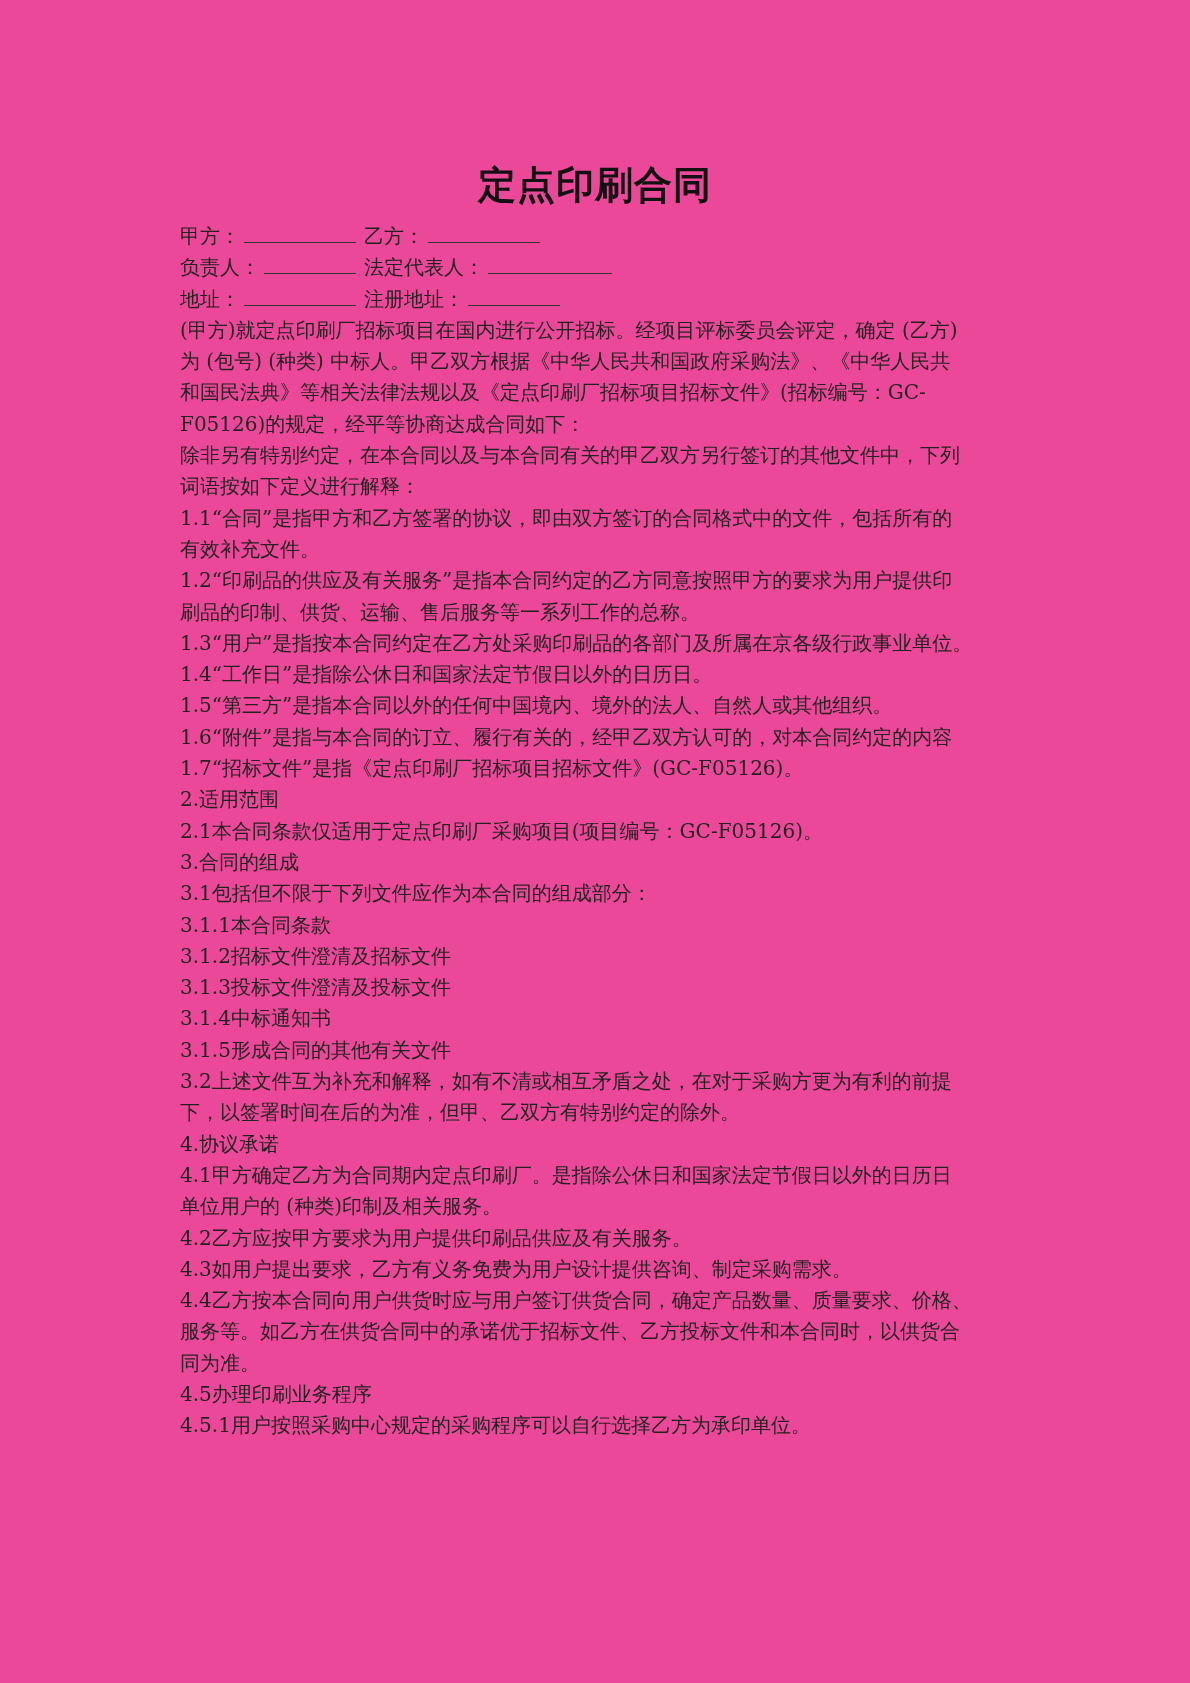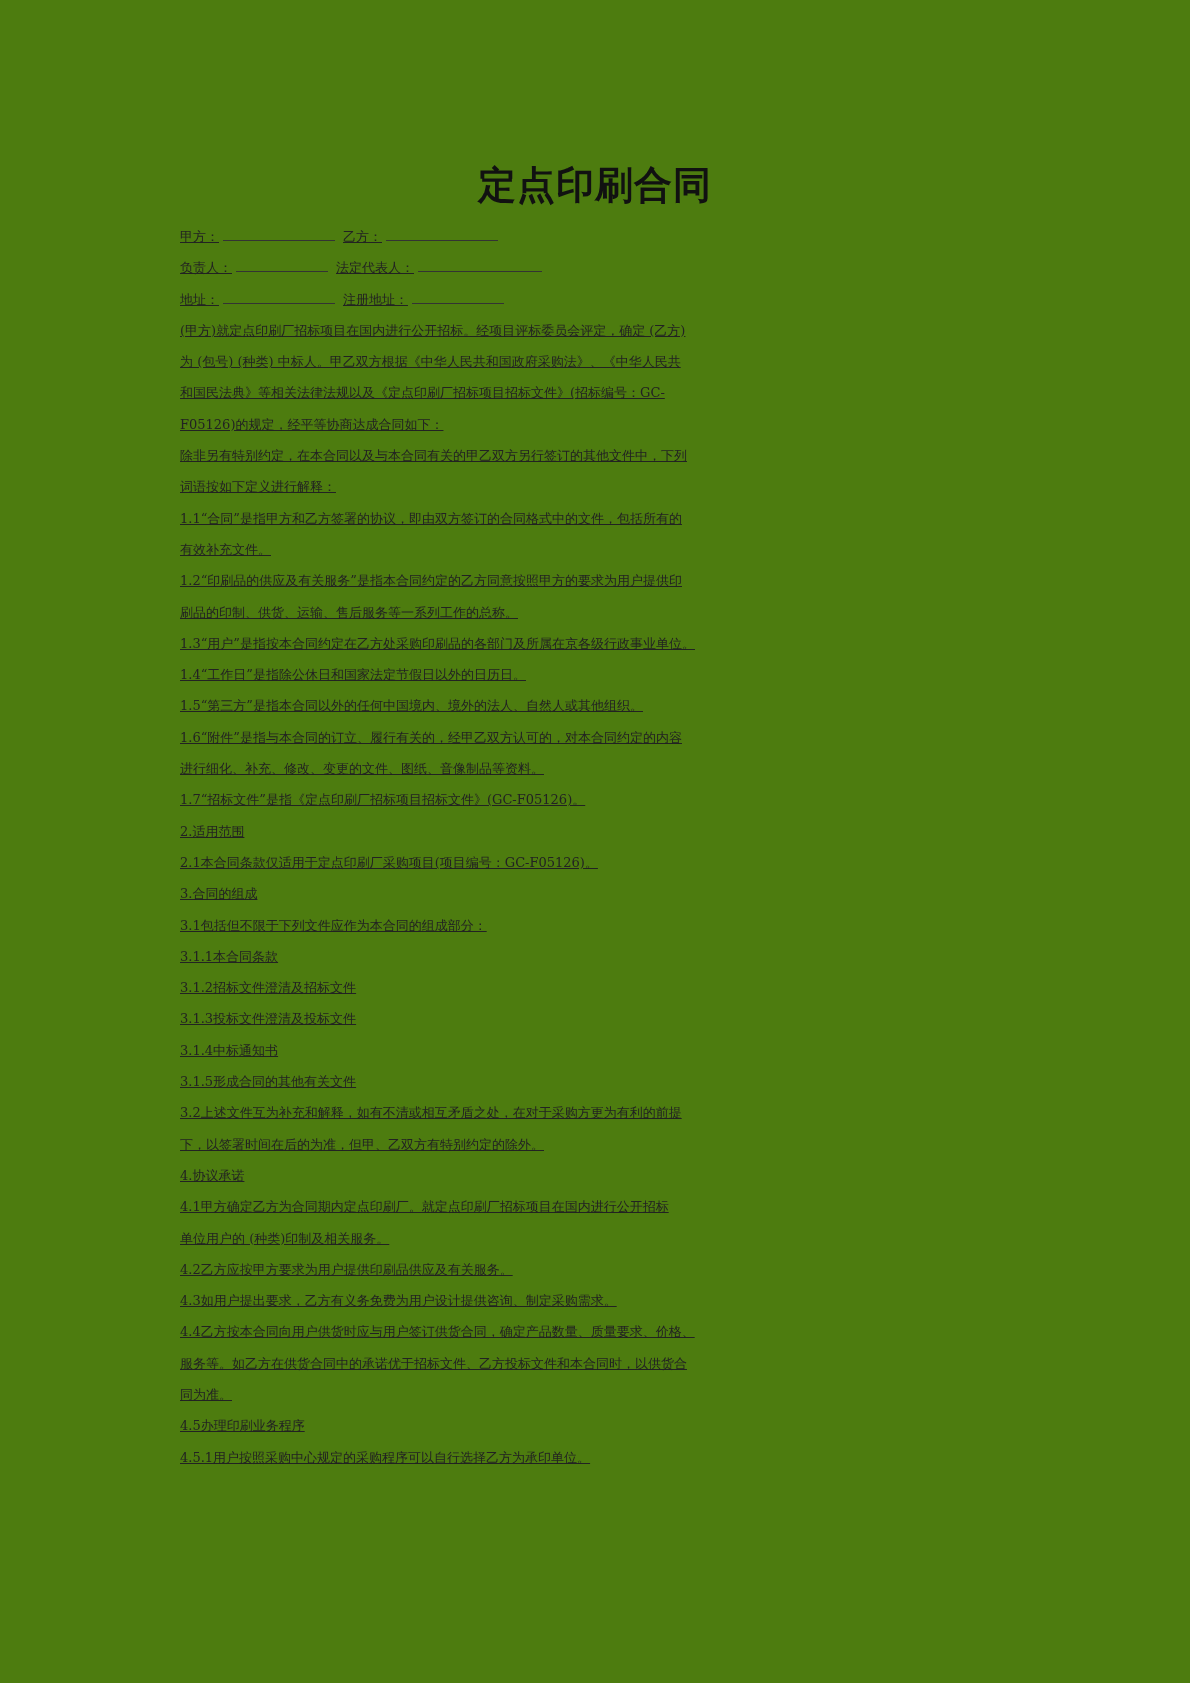--- a/index.html
+++ b/index.html
@@ -1,27 +1,26 @@
 <!DOCTYPE html>
 <html><head>
 <meta charset="utf-8">
 <style>
   html, body { margin: 0; padding: 0; background: #ffffff; }
   body { width: 1190px; height: 1683px; position: relative; overflow: hidden; }
-  .page { position: absolute; left: 0; top: 0; width: 1190px; height: 1683px; background: #4d7c0f; }
+  .page { position: absolute; left: 0; top: 0; width: 1190px; height: 1683px; background: #ec4899; }
   .title {
     position: absolute; left: 0; width: 1190px; top: 163px;
     text-align: center; font-family: "DejaVu Sans", sans-serif;
     font-weight: bold; font-size: 38px; color: #111; letter-spacing: 1px; line-height: 44px;
   }
   .body-text {
     position: absolute; left: 180px; top: 221px; width: 840px;
-    font-family: "DejaVu Serif", serif; font-size: 13px; color: #222;
+    font-family: "DejaVu Serif", serif; font-size: 20px; color: #222;
     line-height: 31.3px;
-    text-decoration: underline;
   }
   .line { white-space: nowrap; height: 31.3px; }
   .row { display: flex; white-space: nowrap; height: 31.3px; }
   .field { display: inline-flex; align-items: baseline; }
   .blank { display: inline-block; border-bottom: 1px solid #333; height: 18px; margin: 0 8px 0 4px; }
 </style>
 </head>
 <body>
 
 <div class="page">
@@ -82,21 +81,20 @@
           <div class="line">1.3“用户”是指按本合同约定在乙方处采购印刷品的各部门及所属在京各级行政事业单位。</div>
         </div>
         <div>
           <div class="line">1.4“工作日”是指除公休日和国家法定节假日以外的日历日。</div>
         </div>
         <div>
           <div class="line">1.5“第三方”是指本合同以外的任何中国境内、境外的法人、自然人或其他组织。</div>
         </div>
         <div>
           <div class="line">1.6“附件”是指与本合同的订立、履行有关的，经甲乙双方认可的，对本合同约定的内容</div>
-          <div class="line">进行细化、补充、修改、变更的文件、图纸、音像制品等资料。</div>
         </div>
         <div>
           <div class="line">1.7“招标文件”是指《定点印刷厂招标项目招标文件》(GC-F05126)。</div>
         </div>
         <div>
           <div class="line">2.适用范围</div>
         </div>
         <div>
           <div class="line">2.1本合同条款仅适用于定点印刷厂采购项目(项目编号：GC-F05126)。</div>
         </div>
@@ -122,21 +120,21 @@
           <div class="line">3.1.5形成合同的其他有关文件</div>
         </div>
         <div>
           <div class="line">3.2上述文件互为补充和解释，如有不清或相互矛盾之处，在对于采购方更为有利的前提</div>
           <div class="line">下，以签署时间在后的为准，但甲、乙双方有特别约定的除外。</div>
         </div>
         <div>
           <div class="line">4.协议承诺</div>
         </div>
         <div>
-          <div class="line">4.1甲方确定乙方为合同期内定点印刷厂。就定点印刷厂招标项目在国内进行公开招标</div>
+          <div class="line">4.1甲方确定乙方为合同期内定点印刷厂。是指除公休日和国家法定节假日以外的日历日</div>
           <div class="line">单位用户的 (种类)印制及相关服务。</div>
         </div>
         <div>
           <div class="line">4.2乙方应按甲方要求为用户提供印刷品供应及有关服务。</div>
         </div>
         <div>
           <div class="line">4.3如用户提出要求，乙方有义务免费为用户设计提供咨询、制定采购需求。</div>
         </div>
         <div>
           <div class="line">4.4乙方按本合同向用户供货时应与用户签订供货合同，确定产品数量、质量要求、价格、</div>

